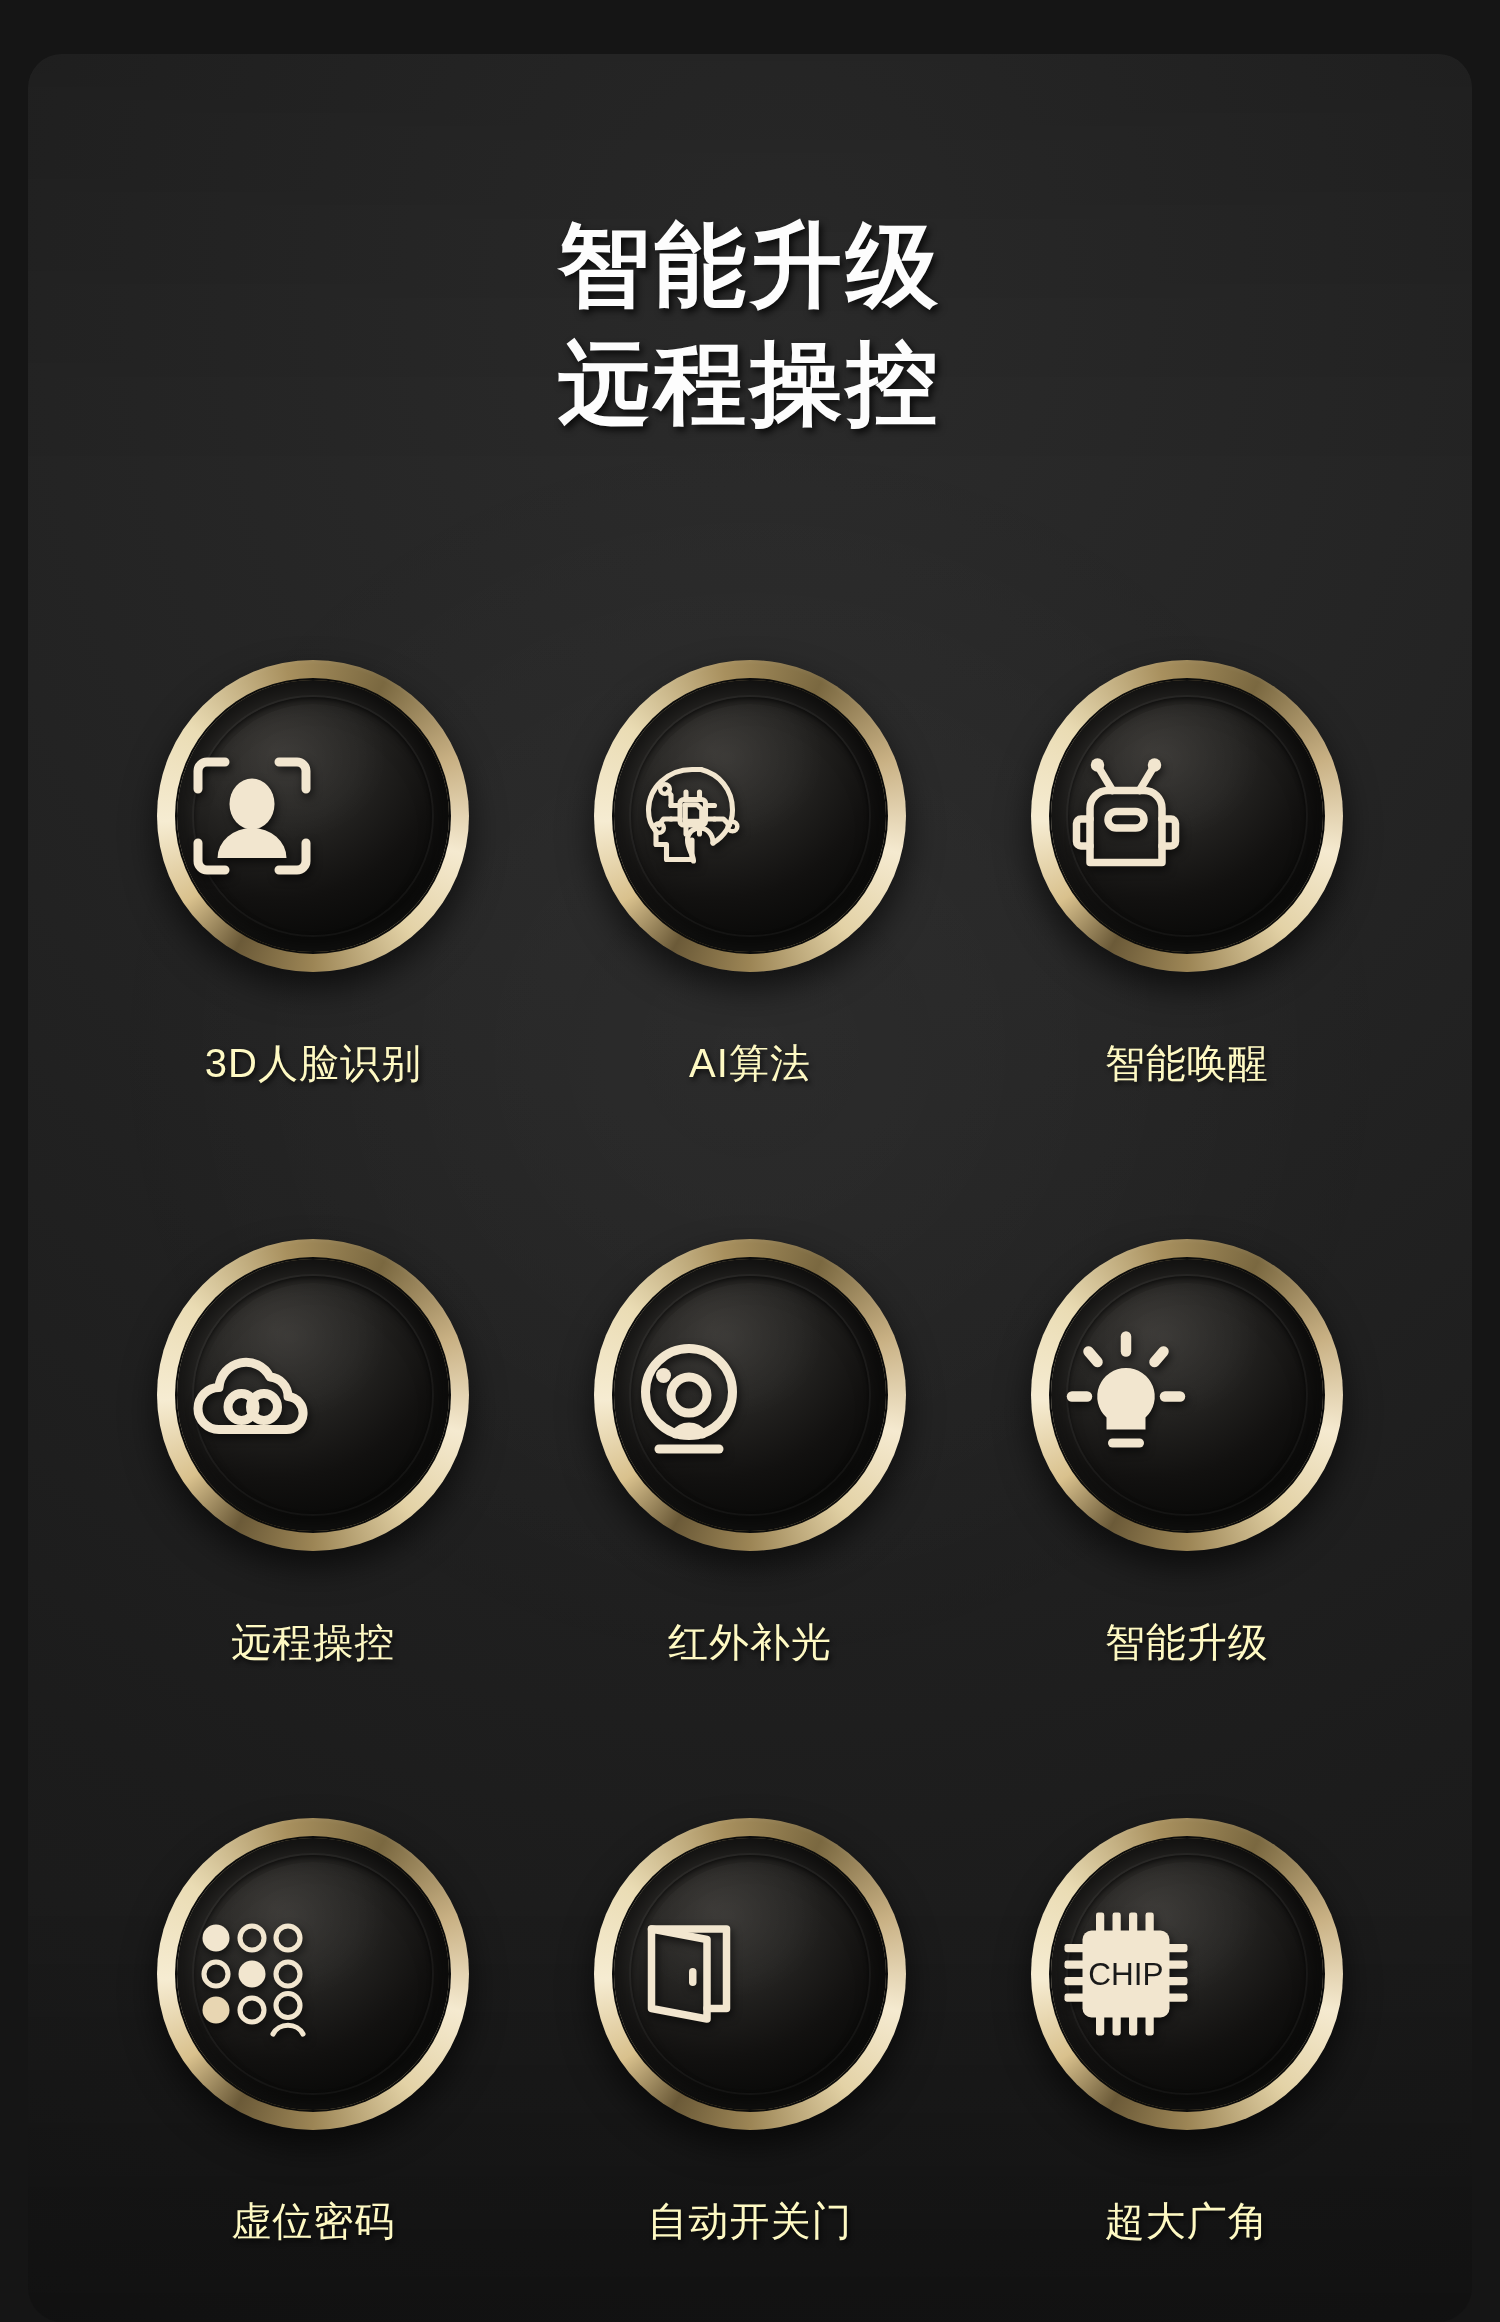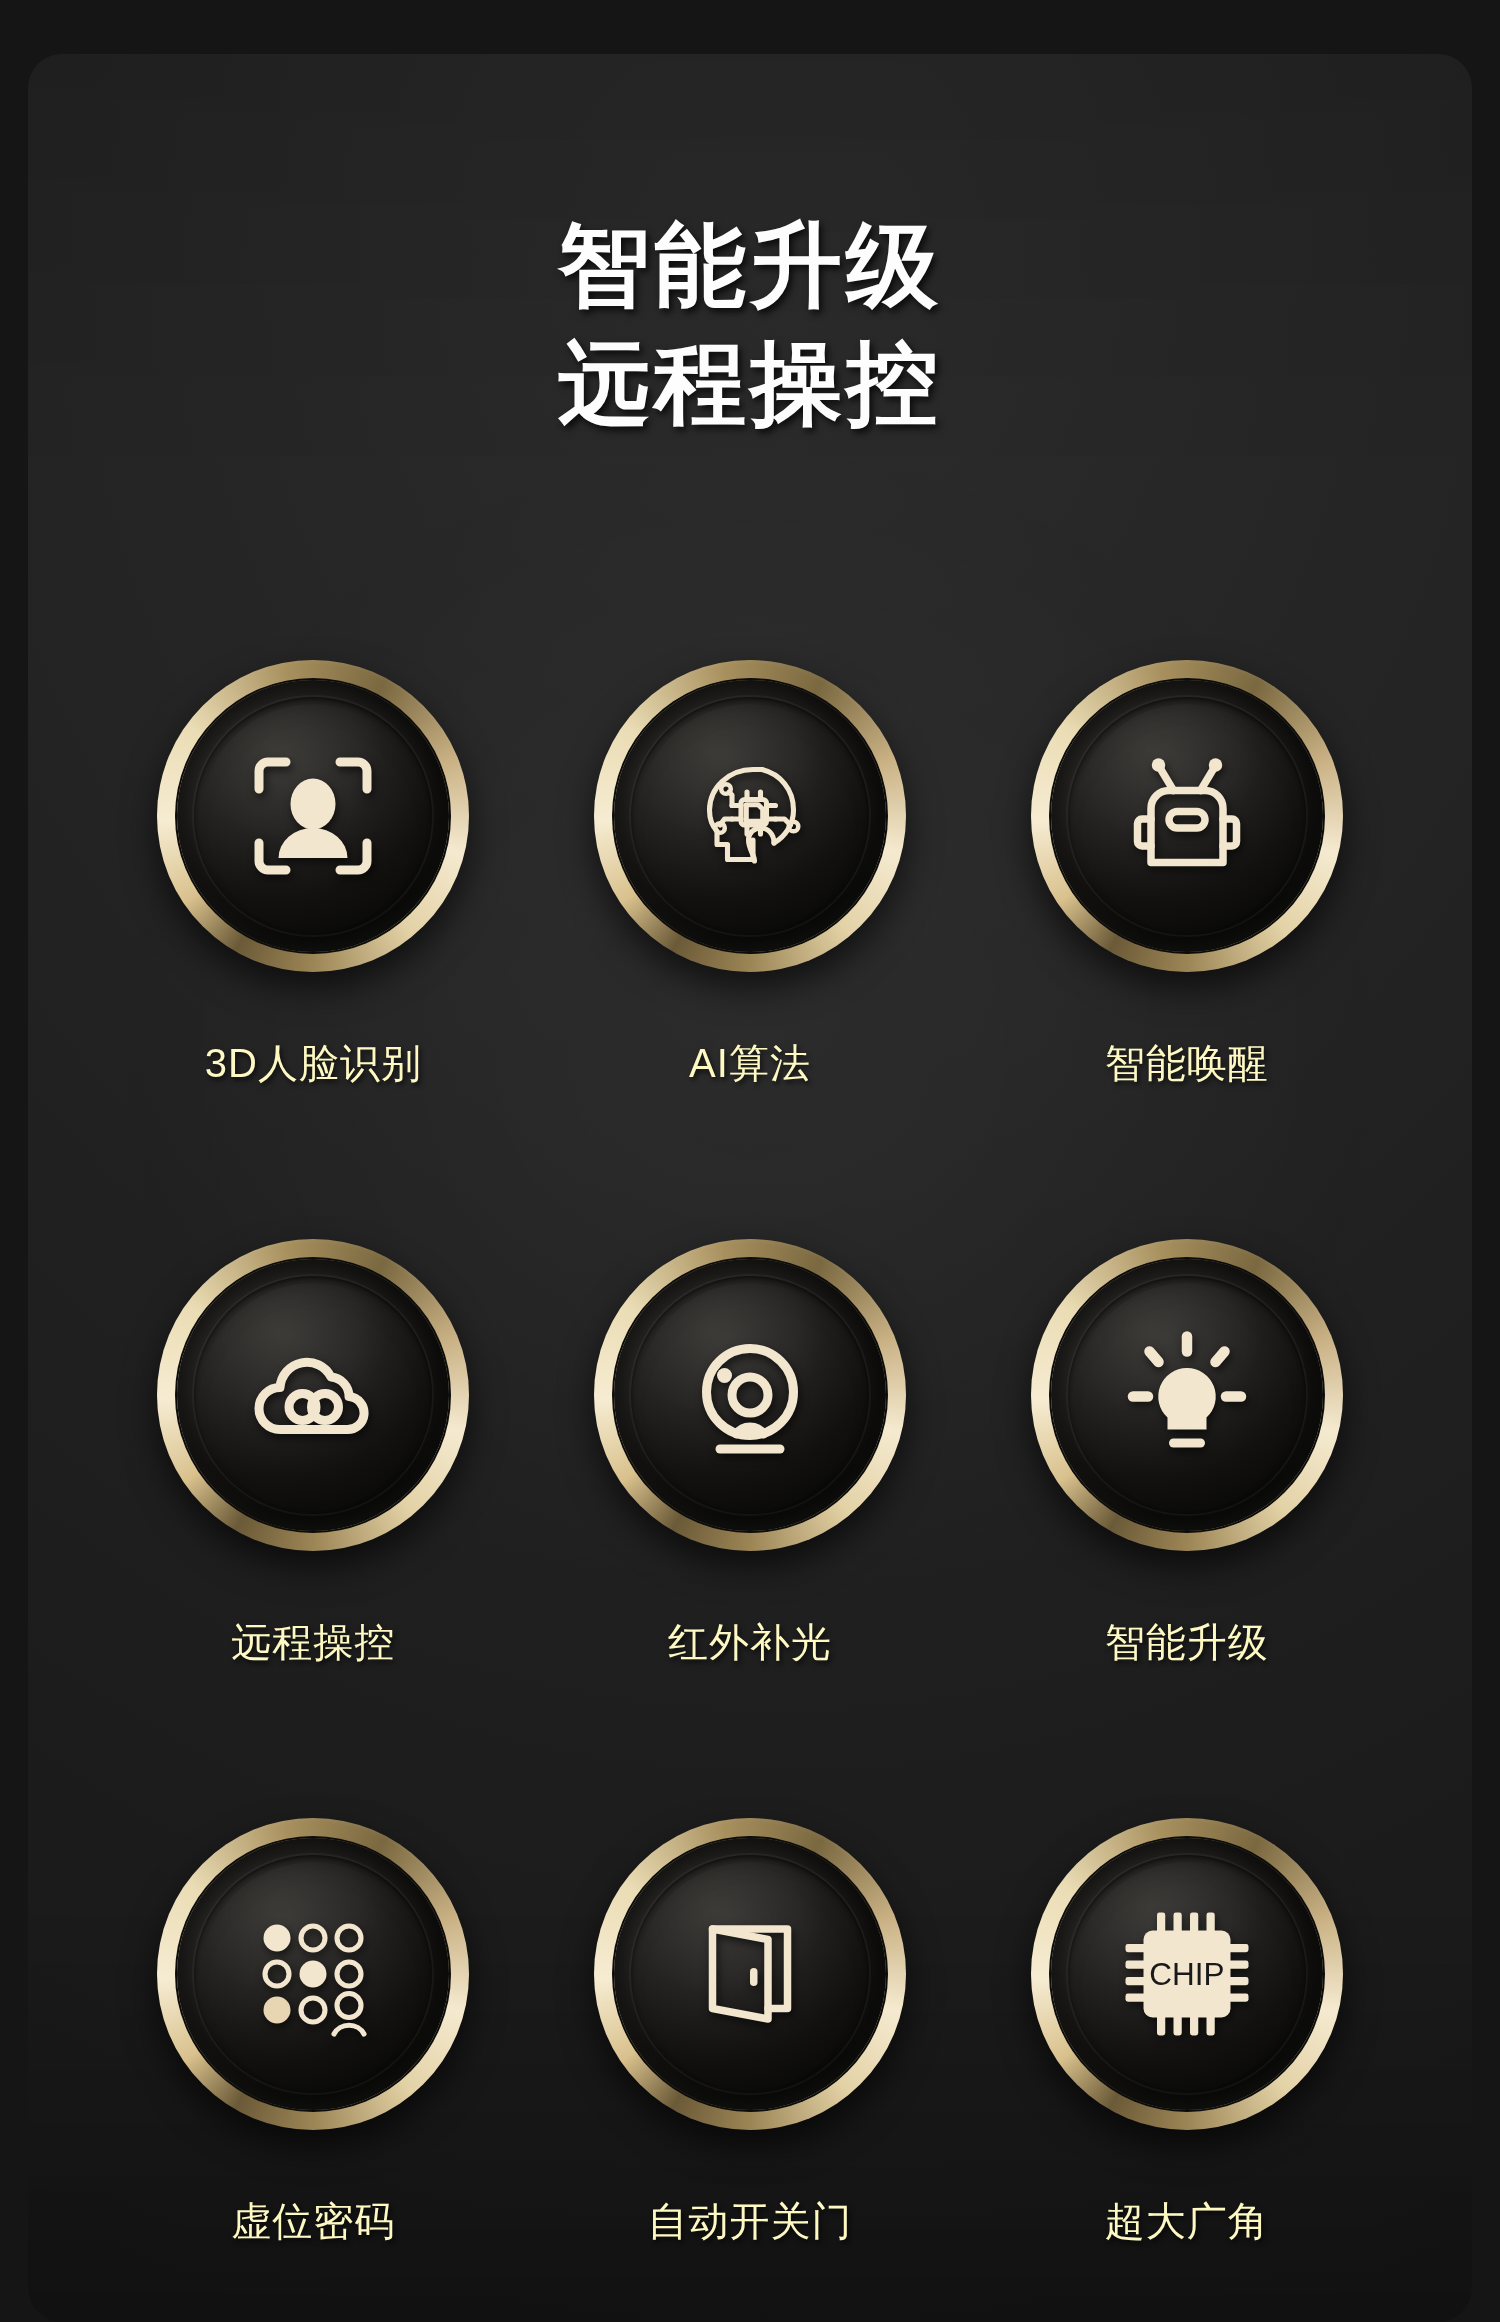--- a/index.html
+++ b/index.html
@@ -114,21 +114,20 @@
     height: 272px;
     border-radius: 50%;
     background:
       radial-gradient(78% 70% at 36% 26%, #33312e 0%, #262523 40%, #121110 78%, #0a0a09 100%);
     box-shadow:
       0 0 0 2px #0c0c0b,
       0 14px 26px rgba(0,0,0,0.6) inset,
       0 -6px 16px rgba(255,255,255,0.03) inset;
     display: flex;
     align-items: center;
-    justify-content: center;
   }
   
   .disc::before {
     content: "";
     position: absolute;
     left: 15px; top: 15px; right: 15px; bottom: 15px;
     border-radius: 50%;
     border: 2px solid rgba(255,255,255,0.045);
     box-shadow: 0 2px 4px rgba(0,0,0,0.55) inset;
   }

